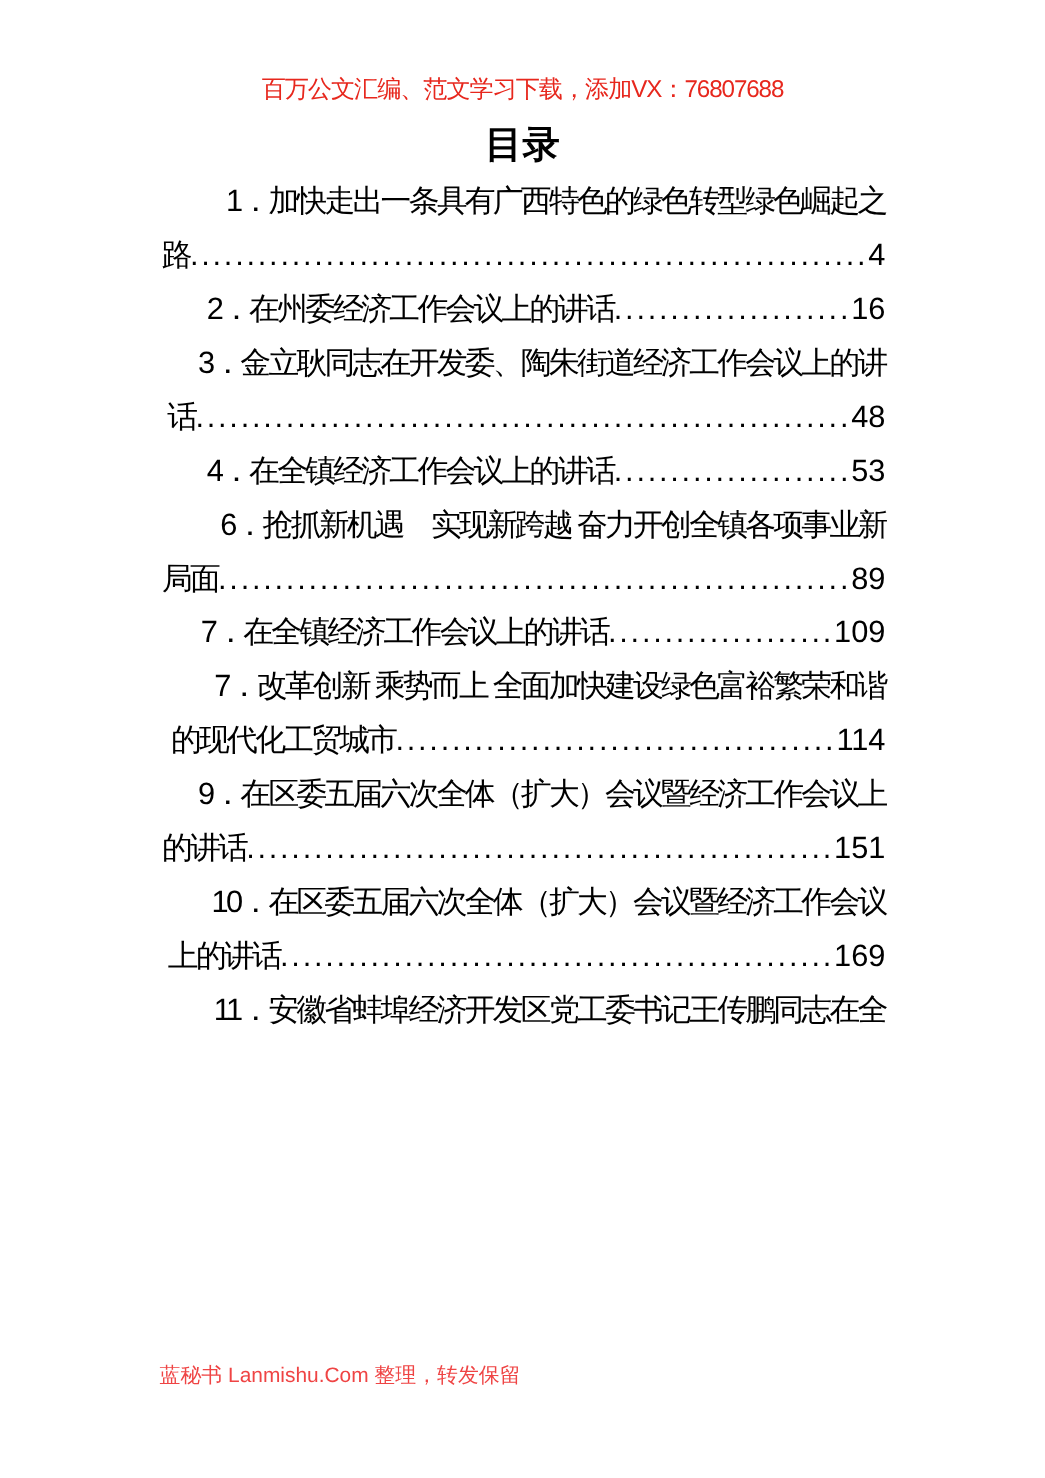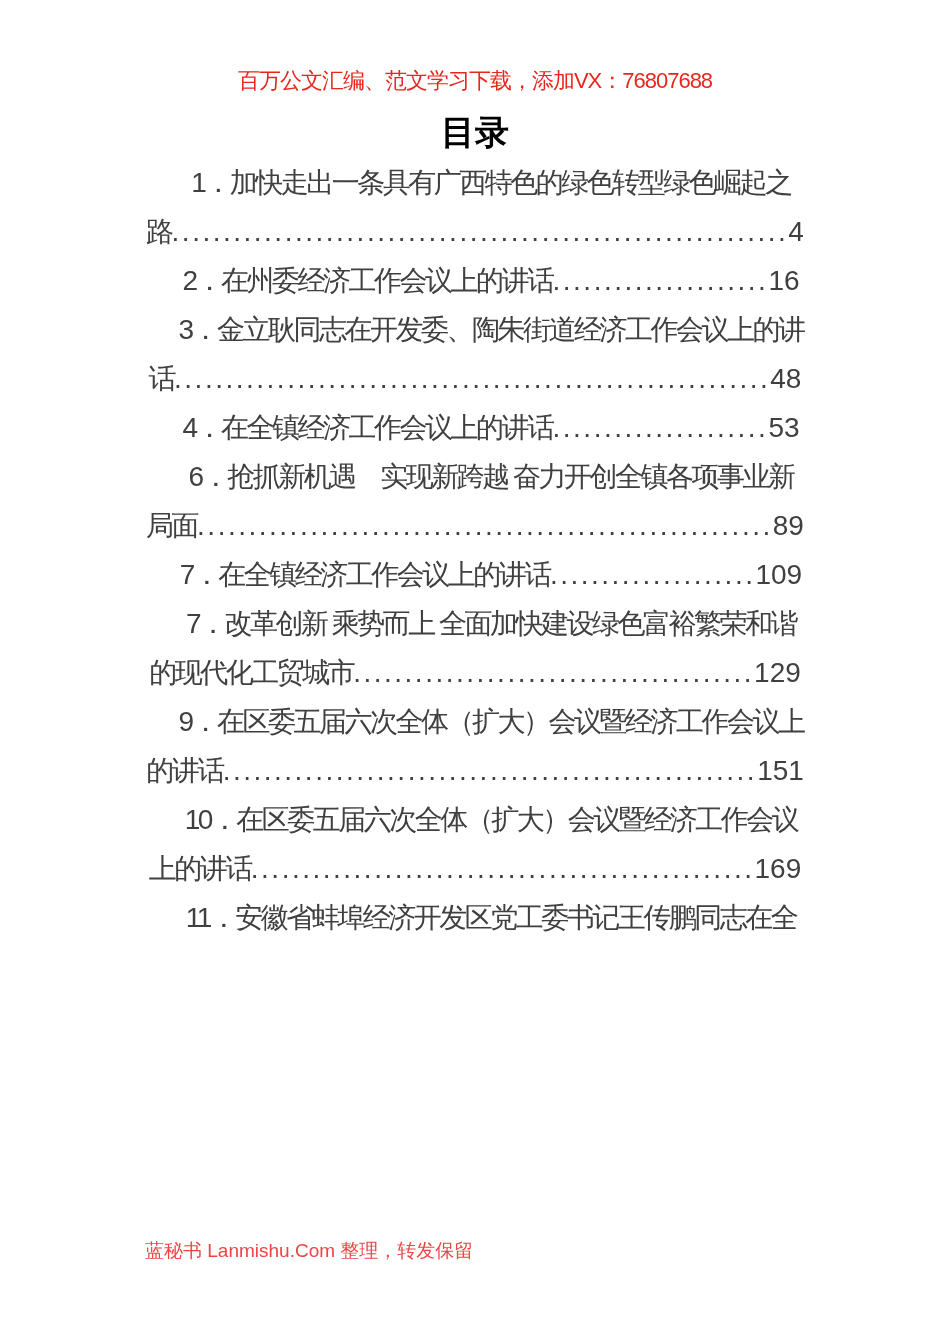--- a/index.html
+++ b/index.html
@@ -49,22 +49,22 @@
   }
   .toc {
     margin-top: 2px;
   }
   .toc-entry {
     margin: 0;
     font-size: 28px;
     line-height: 49px;
     letter-spacing: -2.5px;
     text-indent: 32px;
-    text-align: center;
-    color: #404040;
+    text-align: right;
+    color: #000000;
     cursor: pointer;
   }
   .toc-leader {
     letter-spacing: 2.5px;
   }
   .toc-page {
     letter-spacing: 0;
   }
   .footer {
     position: absolute;
@@ -85,20 +85,20 @@
 
   <h2 class="toc-heading">目录</h2>
 
   <div class="toc">
       <p class="toc-entry"><span class="toc-label">1．加快走出一条具有广西特色的绿色转型绿色崛起之路</span><span class="toc-leader">............................................................</span><span class="toc-page">4</span></p>
       <p class="toc-entry"><span class="toc-label">2．在州委经济工作会议上的讲话</span><span class="toc-leader">.....................</span><span class="toc-page">16</span></p>
       <p class="toc-entry"><span class="toc-label">3．金立耿同志在开发委、陶朱街道经济工作会议上的讲话</span><span class="toc-leader">..........................................................</span><span class="toc-page">48</span></p>
       <p class="toc-entry"><span class="toc-label">4．在全镇经济工作会议上的讲话</span><span class="toc-leader">.....................</span><span class="toc-page">53</span></p>
       <p class="toc-entry"><span class="toc-label">6．抢抓新机遇　实现新跨越 奋力开创全镇各项事业新局面</span><span class="toc-leader">........................................................</span><span class="toc-page">89</span></p>
       <p class="toc-entry"><span class="toc-label">7．在全镇经济工作会议上的讲话</span><span class="toc-leader">....................</span><span class="toc-page">109</span></p>
-      <p class="toc-entry"><span class="toc-label">7．改革创新 乘势而上 全面加快建设绿色富裕繁荣和谐的现代化工贸城市</span><span class="toc-leader">.......................................</span><span class="toc-page">129</span></p>
+      <p class="toc-entry"><span class="toc-label">7．改革创新 乘势而上 全面加快建设绿色富裕繁荣和谐的现代化工贸城市</span><span class="toc-leader">.......................................</span><span class="toc-page">114</span></p>
       <p class="toc-entry"><span class="toc-label">9．在区委五届六次全体（扩大）会议暨经济工作会议上的讲话</span><span class="toc-leader">....................................................</span><span class="toc-page">151</span></p>
       <p class="toc-entry"><span class="toc-label">10．在区委五届六次全体（扩大）会议暨经济工作会议上的讲话</span><span class="toc-leader">.................................................</span><span class="toc-page">169</span></p>
       <p class="toc-entry"><span class="toc-label">11．安徽省蚌埠经济开发区党工委书记王传鹏同志在全</span></p>
     </div>
 
   <div class="footer" style="color: #ef4444;">蓝秘书 Lanmishu.Com 整理，转发保留</div>
 </div>
 
 </body></html>

